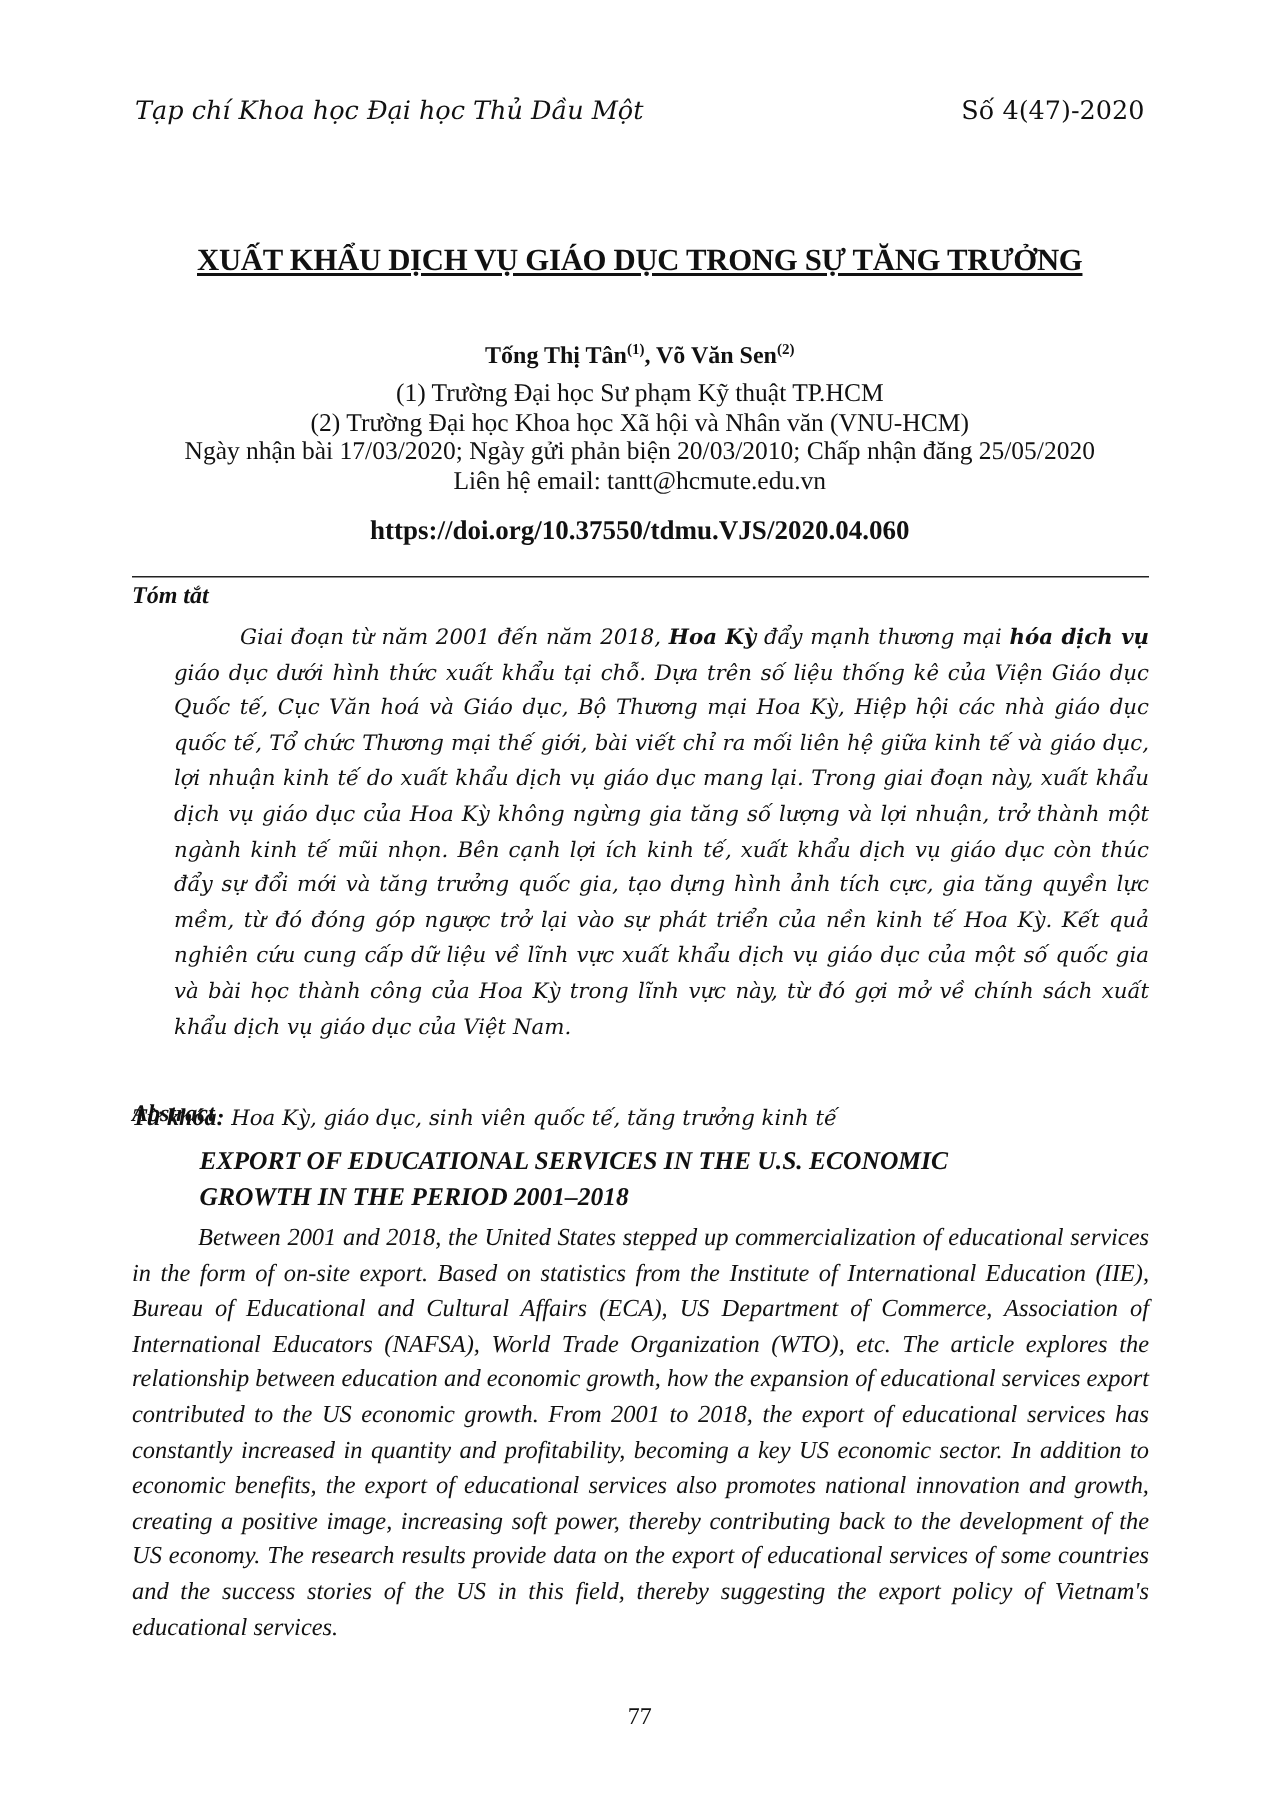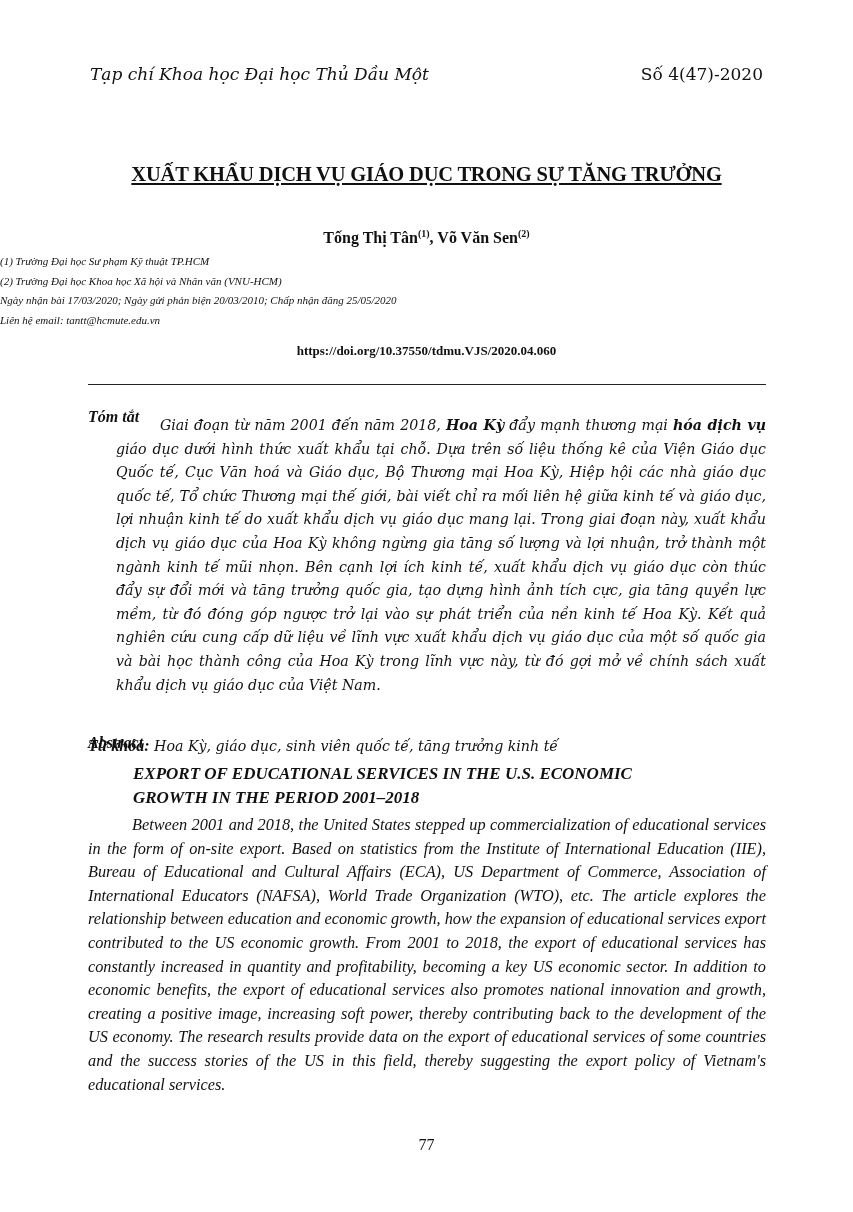--- a/index.html
+++ b/index.html
@@ -18,26 +18,26 @@
       text-align: center; font-weight: bold; font-size: 20.5px; line-height: 32px;
       letter-spacing: -0.2px;
       text-decoration: underline;
     }
     .authors {
       position: absolute; top: 228px; left: 0; right: 0; text-align: center;
       font-weight: bold; font-size: 16px;
     }
     .authors sup { font-size: 10px; }
     .affil {
-      position: absolute; top: 252px; left: 0; right: 0; 
-      font-style: italic; font-size: 11px; line-height: 19.5px;
+      position: absolute; top: 252px; left: 0; right: 0; text-align: center;
+      font-size: 17px; line-height: 19.5px;
     }
     .doi {
       position: absolute; top: 343px; left: 0; right: 0; text-align: center;
-      font-weight: bold; font-size: 13px;
+      font-weight: bold; font-size: 18px;
     }
     .rule {
       position: absolute; top: 384px; left: 88px; right: 87px; height: 0;
       border-top: 1px solid #222;
     }
     .section-label {
       position: absolute; left: 88px; font-weight: bold; font-style: italic; font-size: 16px;
     }
     .para {
       position: absolute; left: 88px; right: 87px;
@@ -79,21 +79,21 @@
   <div>(1) Trường Đại học Sư phạm Kỹ thuật TP.HCM</div>
   <div>(2) Trường Đại học Khoa học Xã hội và Nhân văn (VNU-HCM)</div>
   <div>Ngày nhận bài 17/03/2020; Ngày gửi phản biện 20/03/2010; Chấp nhận đăng 25/05/2020</div>
   <div>Liên hệ email: tantt@hcmute.edu.vn</div>
 </div>
 
 <div class="doi">https://doi.org/10.37550/tdmu.VJS/2020.04.060</div>
 
 <div class="rule"></div>
 
-<div class="section-label" style="top:389px;margin-top:19px;">Tóm tắt</div>
+<div class="section-label" style="top:389px;">Tóm tắt</div>
 
 <div class="para vn"><span>Giai đoạn từ năm 2001 đến năm 2018, </span><b>Hoa Kỳ</b><span> đẩy mạnh thương mại </span><b>hóa dịch vụ</b><span> giáo dục dưới hình thức xuất khẩu tại chỗ. Dựa trên số liệu thống kê của Viện Giáo dục Quốc tế, Cục Văn hoá và Giáo dục, Bộ Thương mại Hoa Kỳ, Hiệp hội các nhà giáo dục quốc tế, Tổ chức Thương mại thế giới, bài viết chỉ ra mối liên hệ giữa kinh tế và giáo dục, lợi nhuận kinh tế do xuất khẩu dịch vụ giáo dục mang lại. Trong giai đoạn này, xuất khẩu dịch vụ giáo dục của Hoa Kỳ không ngừng gia tăng số lượng và lợi nhuận, trở thành một ngành kinh tế mũi nhọn. Bên cạnh lợi ích kinh tế, xuất khẩu dịch vụ giáo dục còn thúc đẩy sự đổi mới và tăng trưởng quốc gia, tạo dựng hình ảnh tích cực, gia tăng quyền lực mềm, từ đó đóng góp ngược trở lại vào sự phát triển của nền kinh tế Hoa Kỳ. Kết quả nghiên cứu cung cấp dữ liệu về lĩnh vực xuất khẩu dịch vụ giáo dục của một số quốc gia và bài học thành công của Hoa Kỳ trong lĩnh vực này, từ đó gợi mở về chính sách xuất khẩu dịch vụ giáo dục của Việt Nam.</span></div>
 
 <div class="keywords">
   <span class="kw-label">Từ khóa:</span><span> Hoa Kỳ, giáo dục, sinh viên quốc tế, tăng trưởng kinh tế</span>
 </div>
 
 <div class="section-label" style="top:734px;">Abstract</div>
 
 <div class="en-title">

